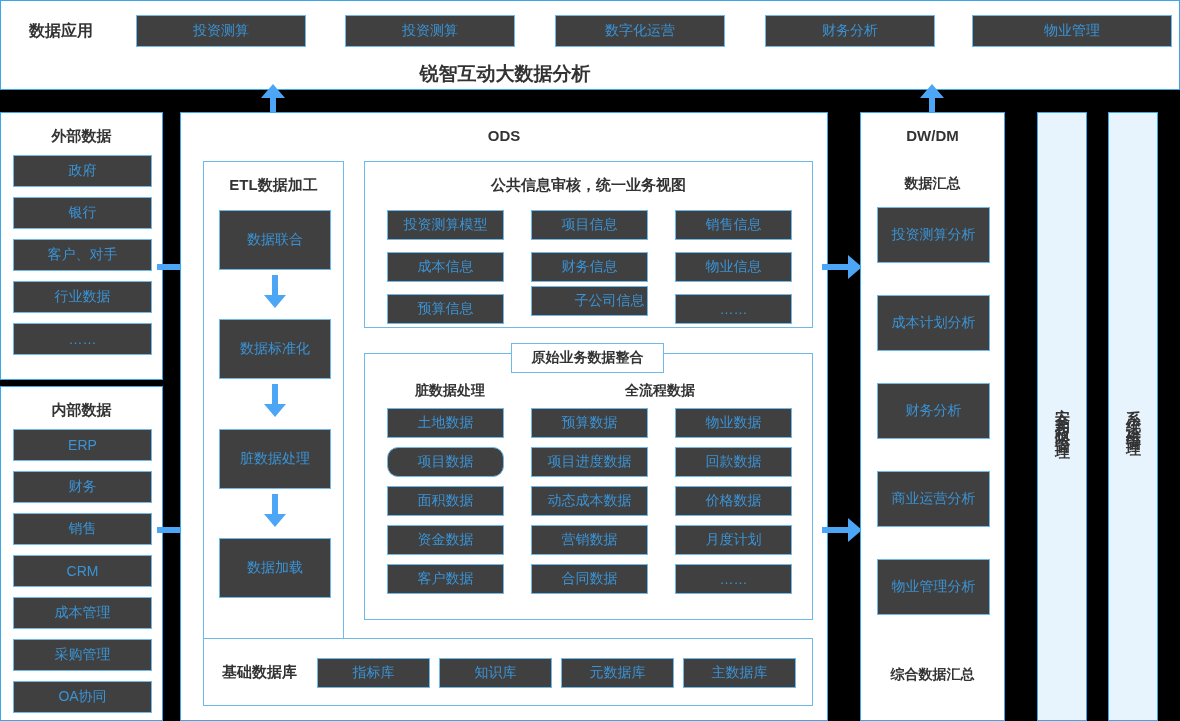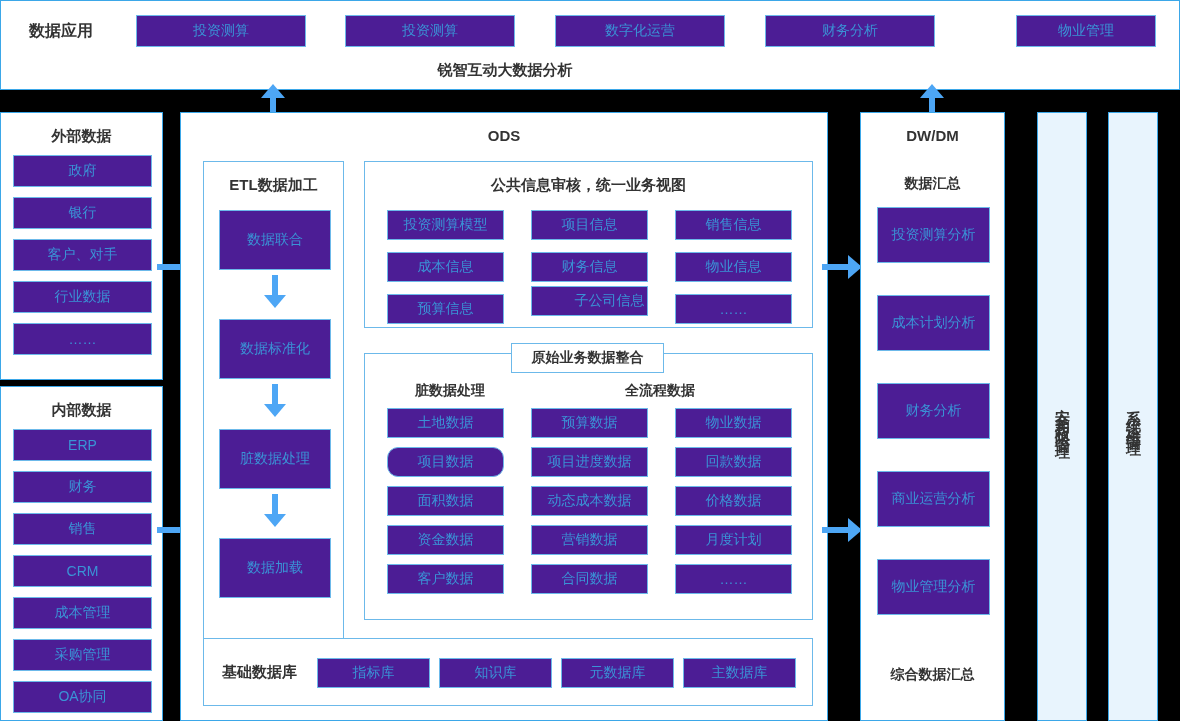--- a/index.html
+++ b/index.html
@@ -13,21 +13,21 @@
   .root{position:absolute;left:0;top:0;width:1180px;height:721px;}
 
   
   .panel{
     position:absolute;
     background:#ffffff;
     border:1px solid #3ba7e8;
     box-sizing:border-box;
   }
   .chip{
-    background:#4c1d95;
+    background:#404040;
     border:1px solid #6cb9ea;
     color:#3a93d6;
     box-sizing:border-box;
     display:flex;align-items:center;justify-content:center;
     font-size:14px;
     white-space:nowrap;
   }
   .hdr{
     color:#333333;
     font-weight:bold;
@@ -53,21 +53,21 @@
     border:1px solid #6cb9ea;
     box-sizing:border-box;
     background:#ffffff;
   }
 
   
   #top-band{left:0;top:0;width:1180px;height:90px;}
   #top-band .plain-label{position:absolute;left:28px;top:20px;font-size:16px;}
   .app-chip{position:absolute;top:14px;height:32px;font-size:14px;}
   #brand-line{position:absolute;left:0;top:60px;width:1008px;text-align:center;
-    font-size:15px;color:#333;font-weight:bold;}
+    font-size:19px;color:#333;font-weight:bold;}
 
   
   #col-external{left:0;top:112px;width:163px;height:268px;}
   #col-internal{left:0;top:386px;width:163px;height:335px;}
   #col-ods{left:180px;top:112px;width:648px;height:609px;}
   #col-dwdm{left:860px;top:112px;width:145px;height:609px;}
   #col-security{left:1037px;top:112px;width:50px;height:609px;}
   #col-ops{left:1108px;top:112px;width:50px;height:609px;
     background:#e8f4fd;}
   #col-security{background:#e8f4fd;}
@@ -148,21 +148,21 @@
     </div>
     <div class="chip app-chip" style="left:344px;width:170px;">
       <span>投资测算</span>
     </div>
     <div class="chip app-chip" style="left:554px;width:170px;">
       <span>数字化运营</span>
     </div>
     <div class="chip app-chip" style="left:764px;width:170px;">
       <span>财务分析</span>
     </div>
-    <div class="chip app-chip" style="left:1015px;width:140px;">
+    <div class="chip app-chip" style="left:971px;width:200px;">
       <span>物业管理</span>
     </div>
 
     <div id="brand-line">锐智互动大数据分析</div>
   </div>
 
   <div class="arrow-up" style="left:261px;top:84px;">
     <div class="head"></div>
     <div class="shaft"></div>
   </div>

